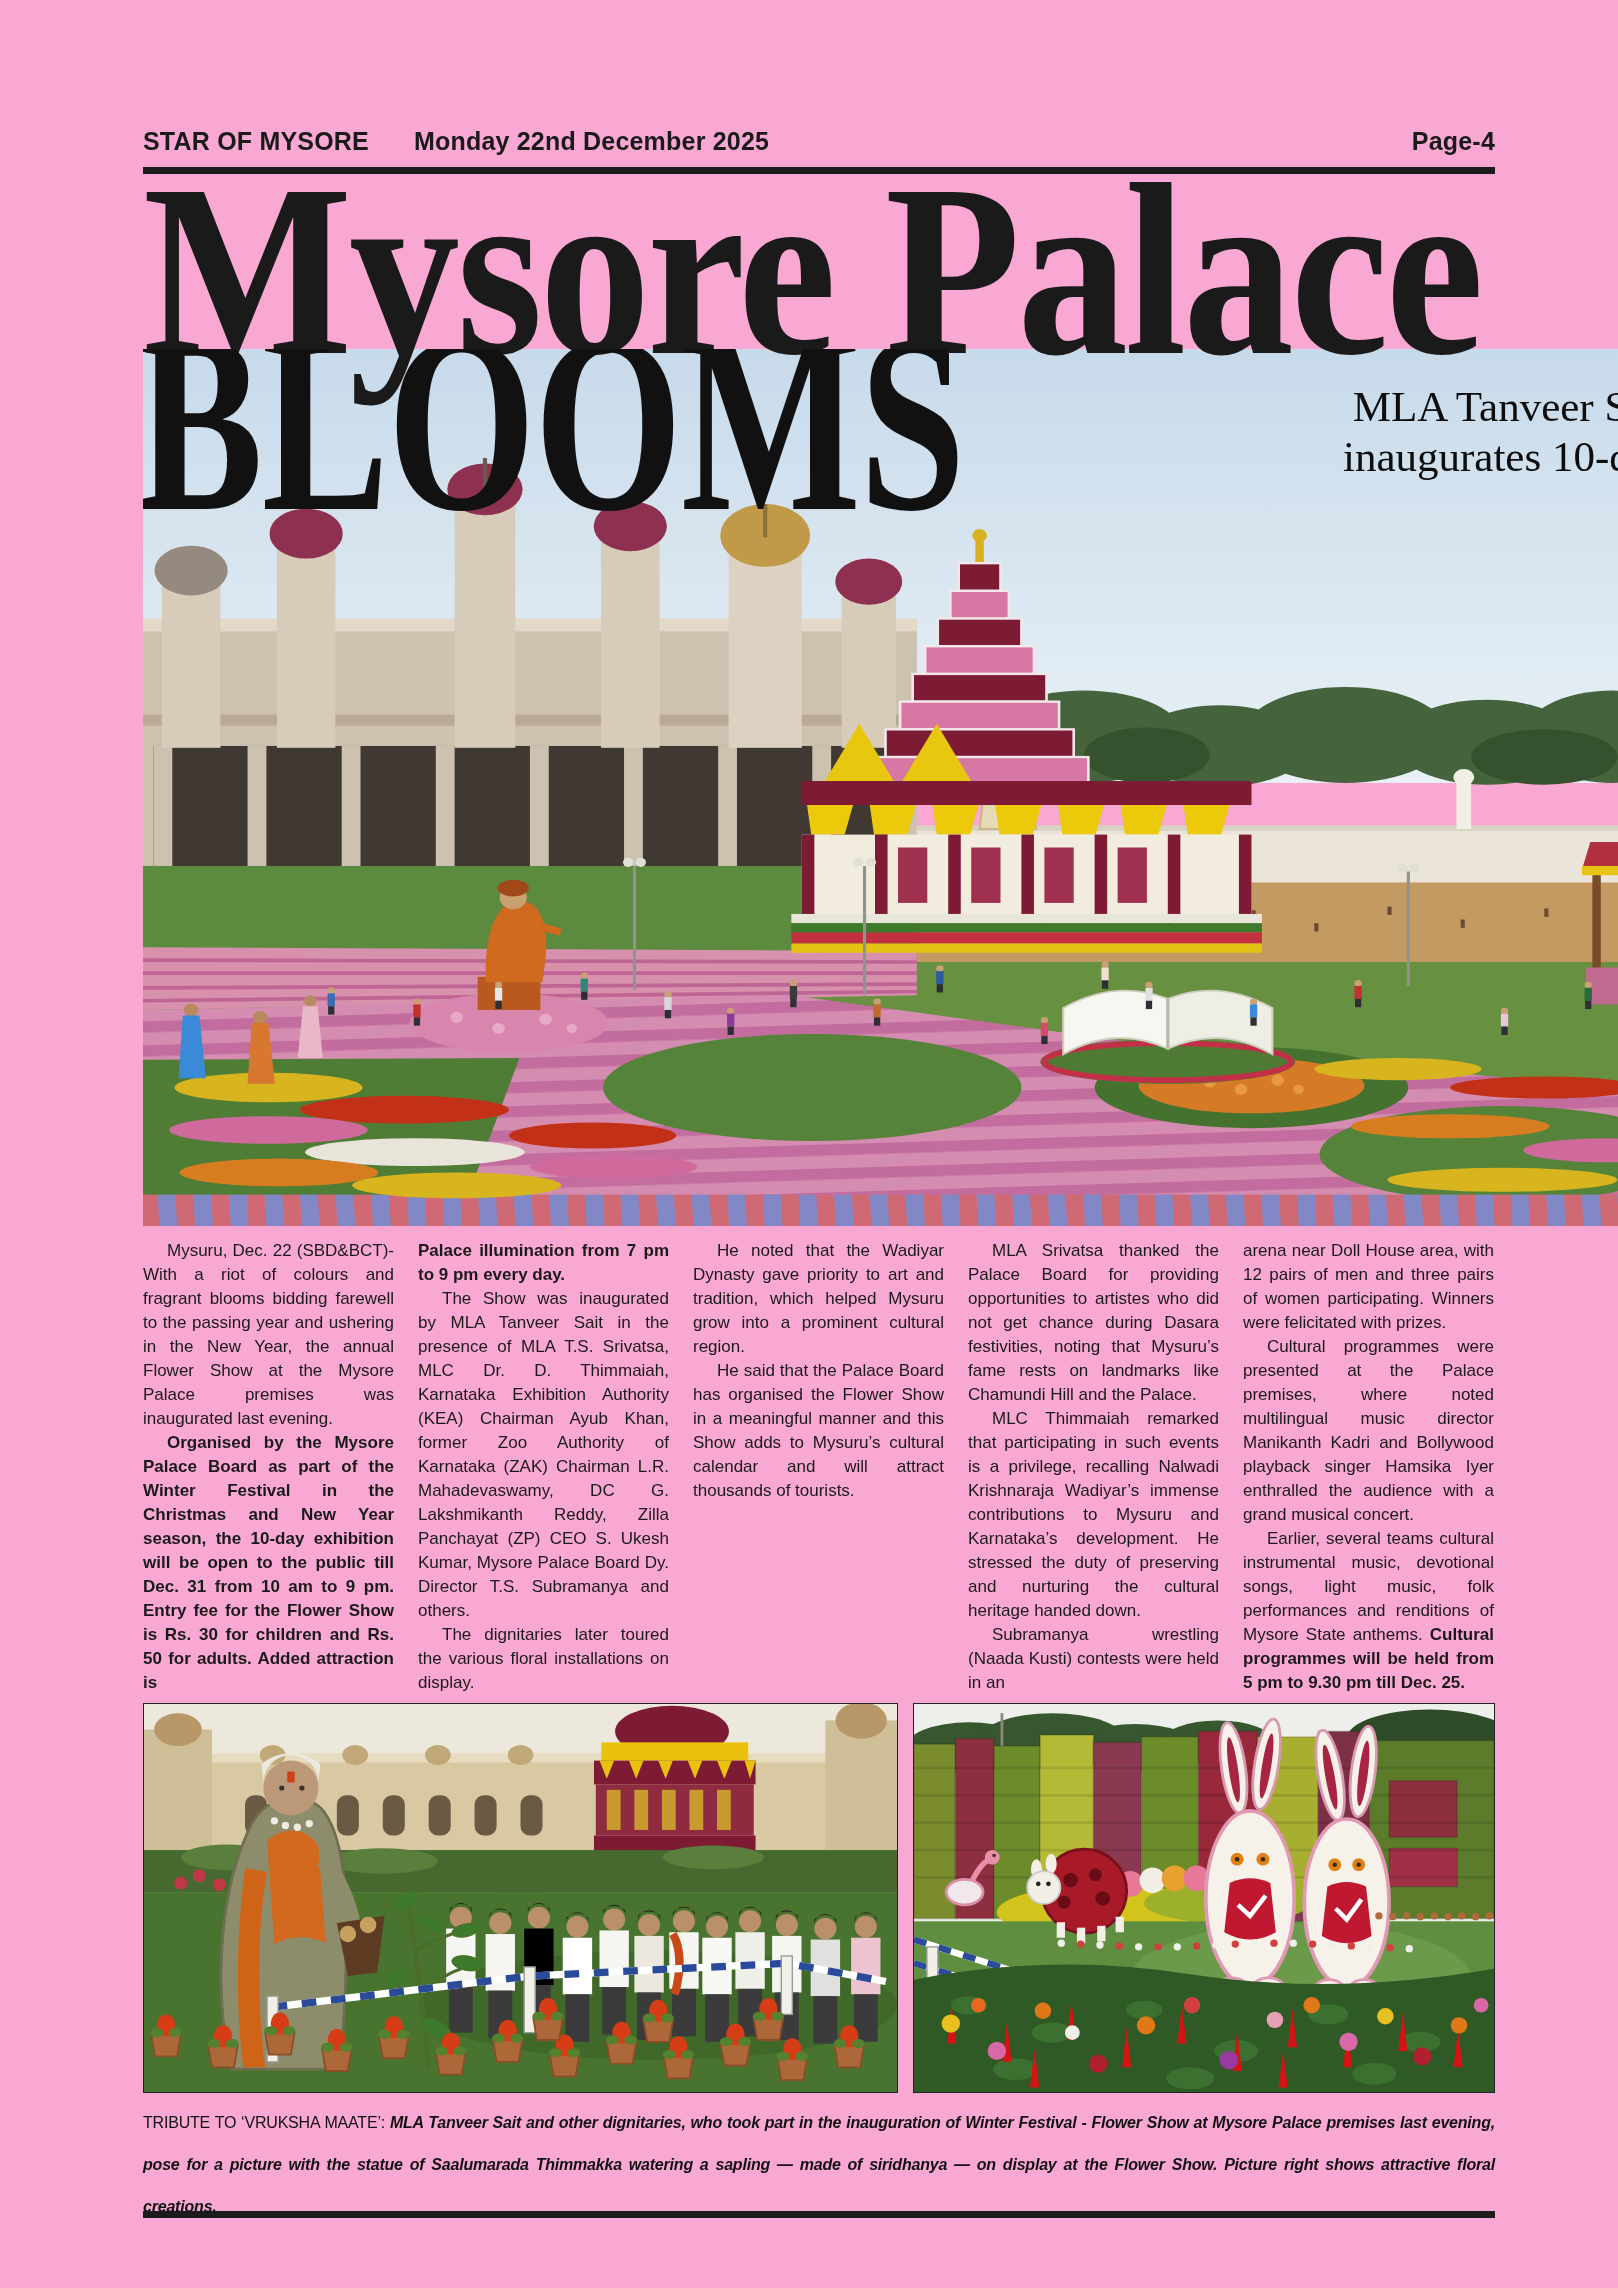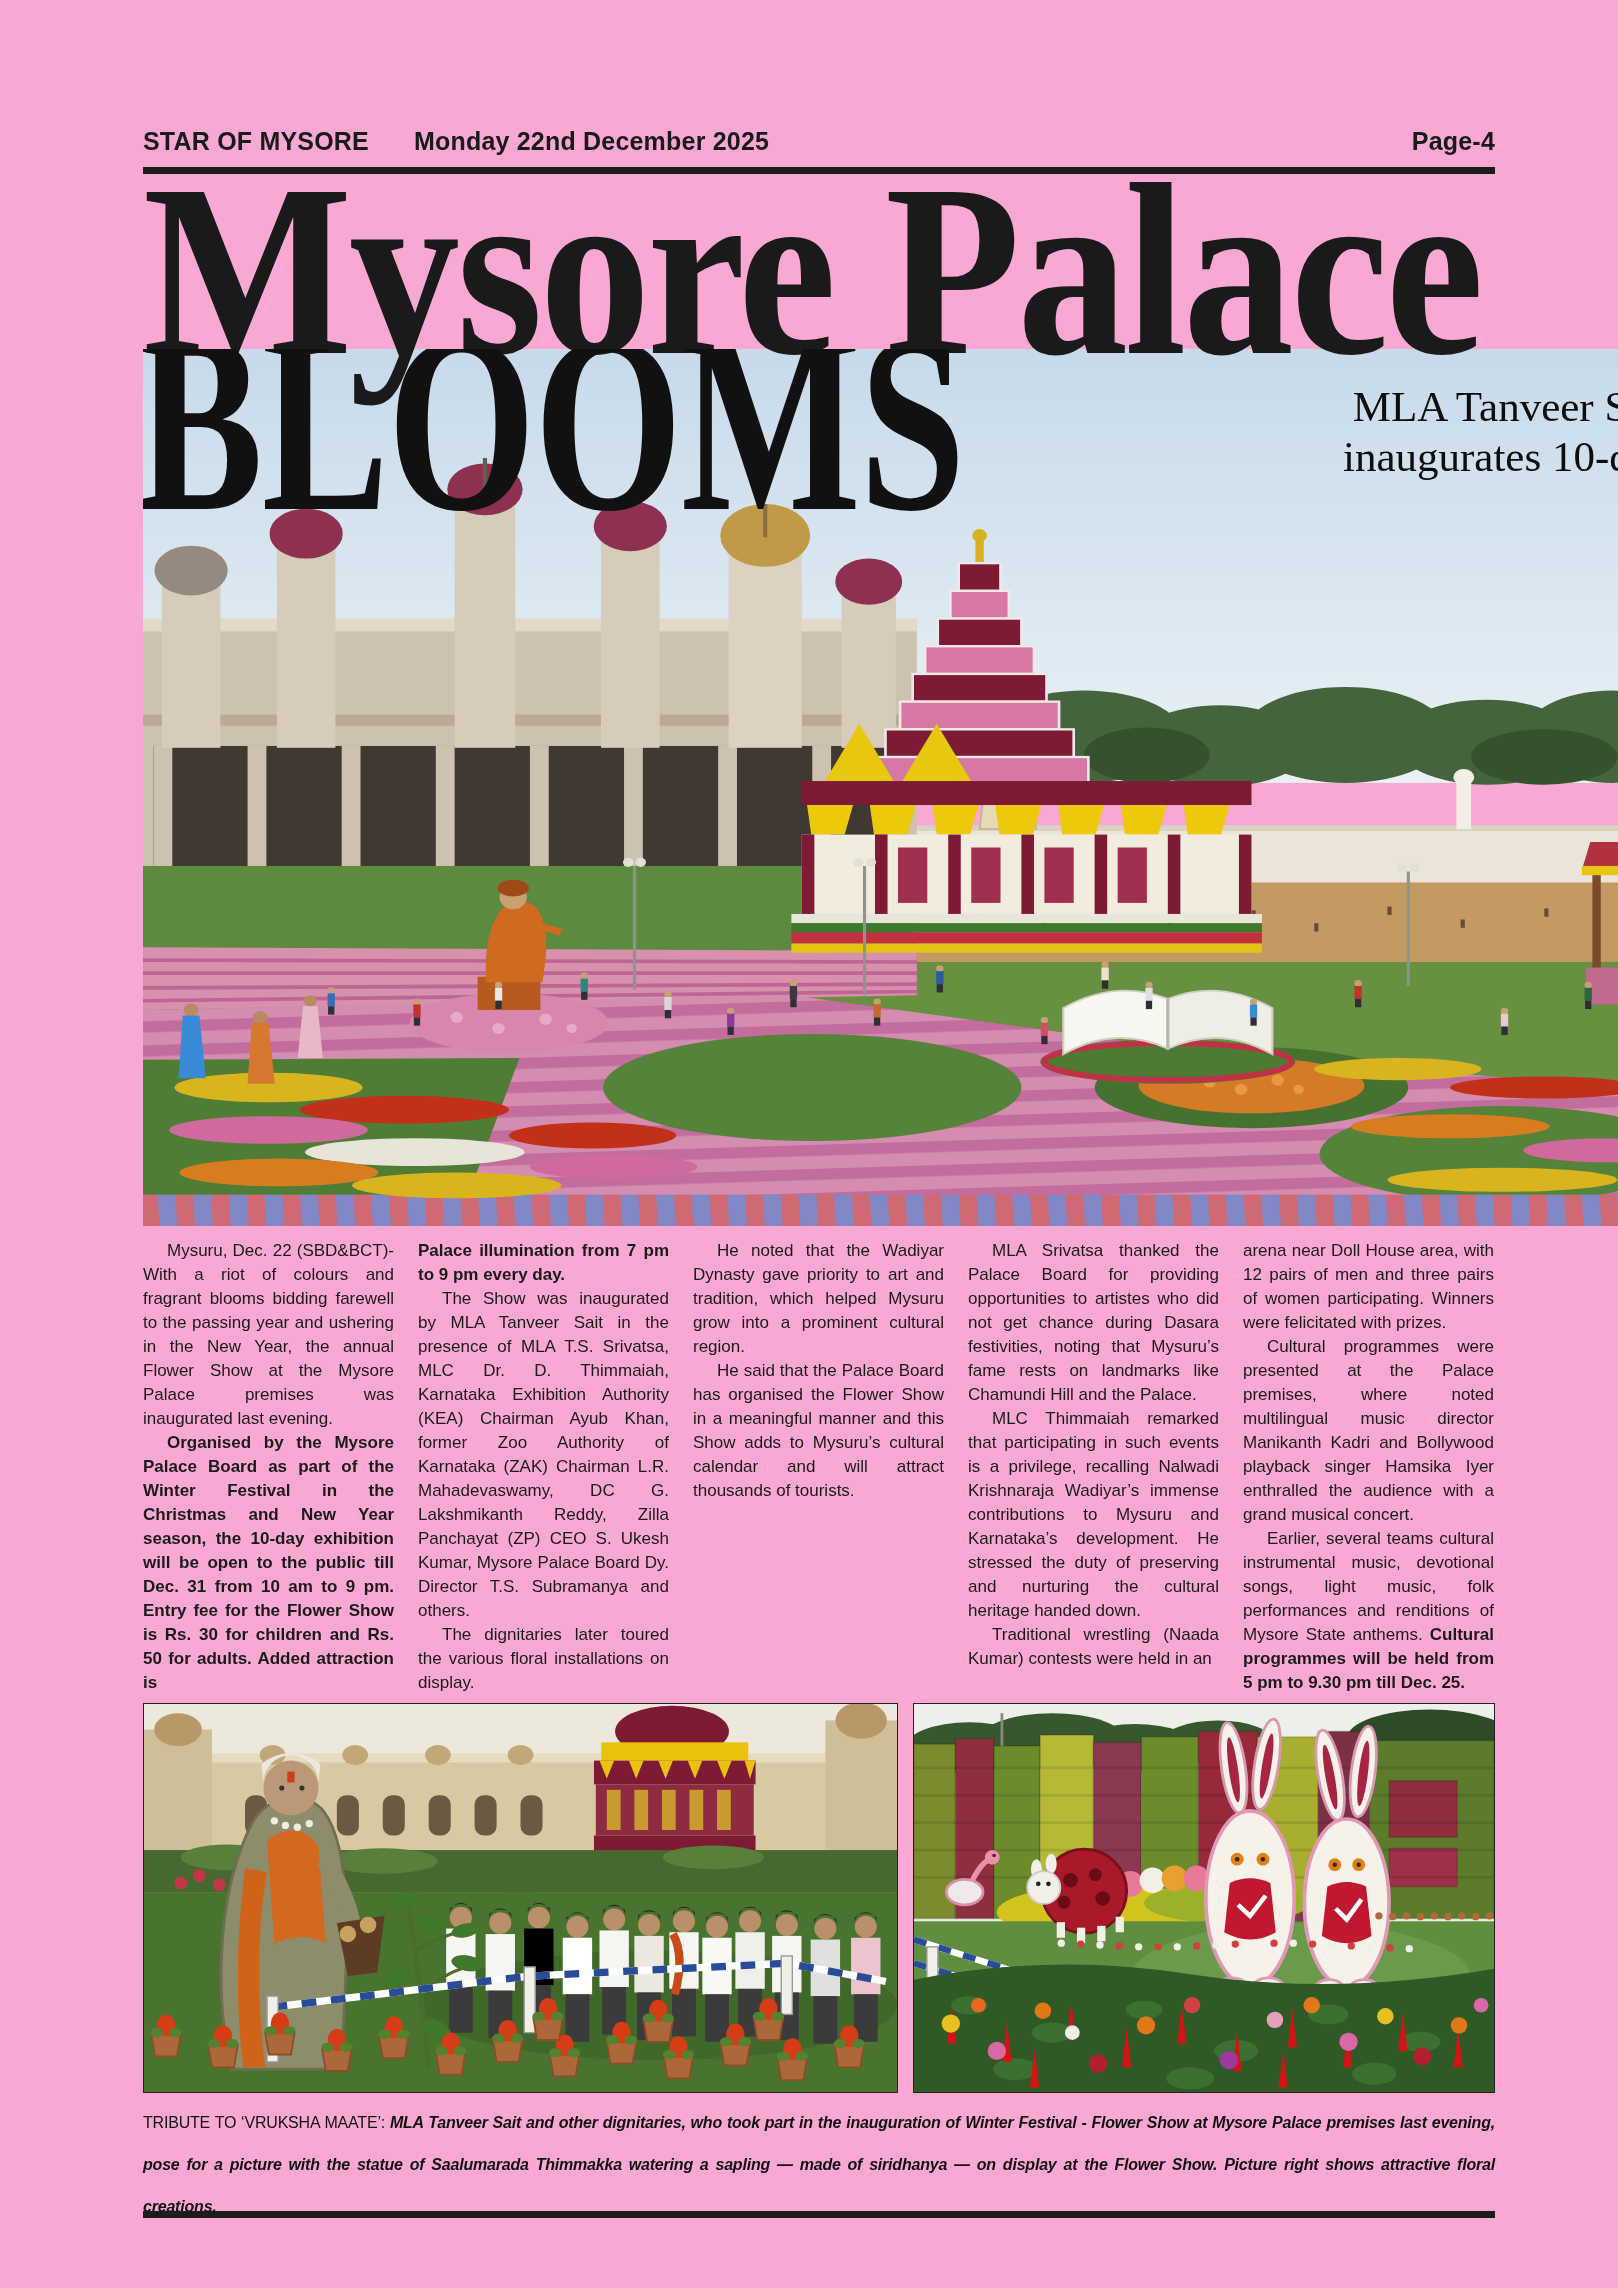--- a/index.html
+++ b/index.html
@@ -339,21 +339,21 @@
       <p class="ind">The Show was inaugurated by MLA Tanveer Sait in the presence of MLA T.S. Srivatsa, MLC Dr. D. Thimmaiah, Karnataka Exhibition Authority (KEA) Chairman Ayub Khan, former Zoo Authority of Karnataka (ZAK) Chairman L.R. Mahadevaswamy, DC G. Lakshmikanth Reddy, Zilla Panchayat (ZP) CEO S. Ukesh Kumar, Mysore Palace Board Dy. Director T.S. Subramanya and others.</p>
       <p class="ind">The dignitaries later toured the various floral installations on display.</p>
     </div>
     <div class="col">
       <p class="ind">He noted that the Wadiyar Dynasty gave priority to art and tradition, which helped Mysuru grow into a prominent cultural region.</p>
       <p class="ind">He said that the Palace Board has organised the Flower Show in a meaningful manner and this Show adds to Mysuru’s cultural calendar and will attract thousands of tourists.</p>
     </div>
     <div class="col">
       <p class="ind">MLA Srivatsa thanked the Palace Board for providing opportunities to artistes who did not get chance during Dasara festivities, noting that Mysuru’s fame rests on landmarks like Chamundi Hill and the Palace.</p>
       <p class="ind">MLC Thimmaiah remarked that participating in such events is a privilege, recalling Nalwadi Krishnaraja Wadiyar’s immense contributions to Mysuru and Karnataka’s development. He stressed the duty of preserving and nurturing the cultural heritage handed down.</p>
-      <p class="ind">Traditional wrestling (Naada Kumar) contests were held in an</p>
+      <p class="ind">Subramanya wrestling (Naada Kusti) contests were held in an</p>
     </div>
     <div class="col">
       <p>arena near Doll House area, with 12 pairs of men and three pairs of women participating. Winners were felicitated with prizes.</p>
       <p class="ind">Cultural programmes were presented at the Palace premises, where noted multilingual music director Manikanth Kadri and Bollywood playback singer Hamsika Iyer enthralled the audience with a grand musical concert.</p>
       <p class="ind"><span>Earlier, several teams cultural instrumental music, devotional songs, light music, folk performances and renditions of Mysore State anthems. </span><span class="b" style="font-weight:bold">Cultural programmes will be held from 5 pm to 9.30 pm till Dec. 25.</span></p>
     </div>
   </div>
 
   <figure class="photo left" style="margin:0;">
     <svg viewBox="0 0 820 425" preserveAspectRatio="none" aria-hidden="true">

